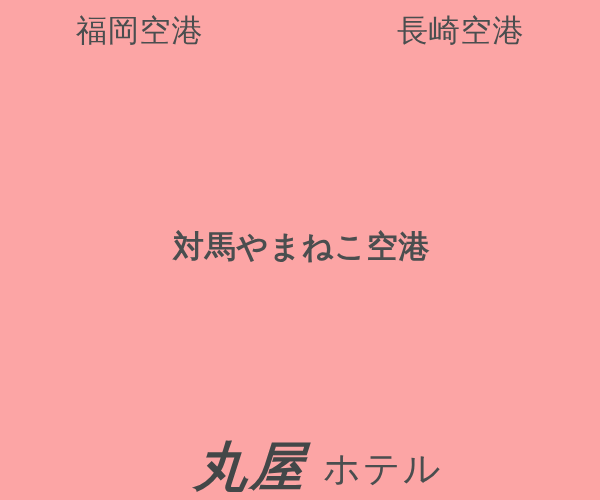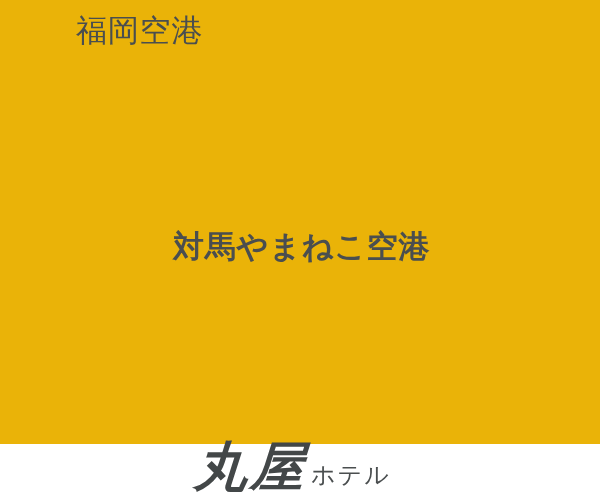--- a/index.html
+++ b/index.html
@@ -9,22 +9,22 @@
   body {
     width: 600px;
     height: 500px;
     background: #ffffff;
     overflow: hidden;
     font-family: "Liberation Sans", sans-serif;
   }
   .map-stage {
     position: relative;
     width: 600px;
-    height: 444px;
-    background: #eab308;
+    height: 500px;
+    background: #fca5a5;
   }
   .airport-label {
     position: absolute;
     font-size: 31px;
     line-height: 1;
     font-weight: 500;
     letter-spacing: 0.8px;
     color: #4a4e4f;
     white-space: nowrap;
   }
@@ -46,37 +46,38 @@
     font-size: 53px;
     line-height: 1;
     font-weight: 800;
     font-style: italic;
     letter-spacing: 3px;
     transform: skewX(-4deg);
     white-space: nowrap;
   }
   .logo-suffix {
     font-family: "Liberation Sans", sans-serif;
-    font-size: 24px;
+    font-size: 37px;
     line-height: 1;
     font-weight: 500;
     letter-spacing: 2px;
-    margin-left: 4px;
+    margin-left: 16px;
     padding-bottom: 7px;
     color: #4a4e4f;
     white-space: nowrap;
   }
 </style>
 </head>
 <body>
 
 <div class="map-stage">
 
   <span class="airport-label label-fukuoka">福岡空港</span>
 
+  <span class="airport-label label-nagasaki">長崎空港</span>
 
   <span class="airport-label label-tsushima">対馬やまねこ空港</span>
 
   <div class="hotel-logo">
     <span class="logo-brand">丸屋</span>
     <span class="logo-suffix">ホテル</span>
   </div>
 
 </div>
 

